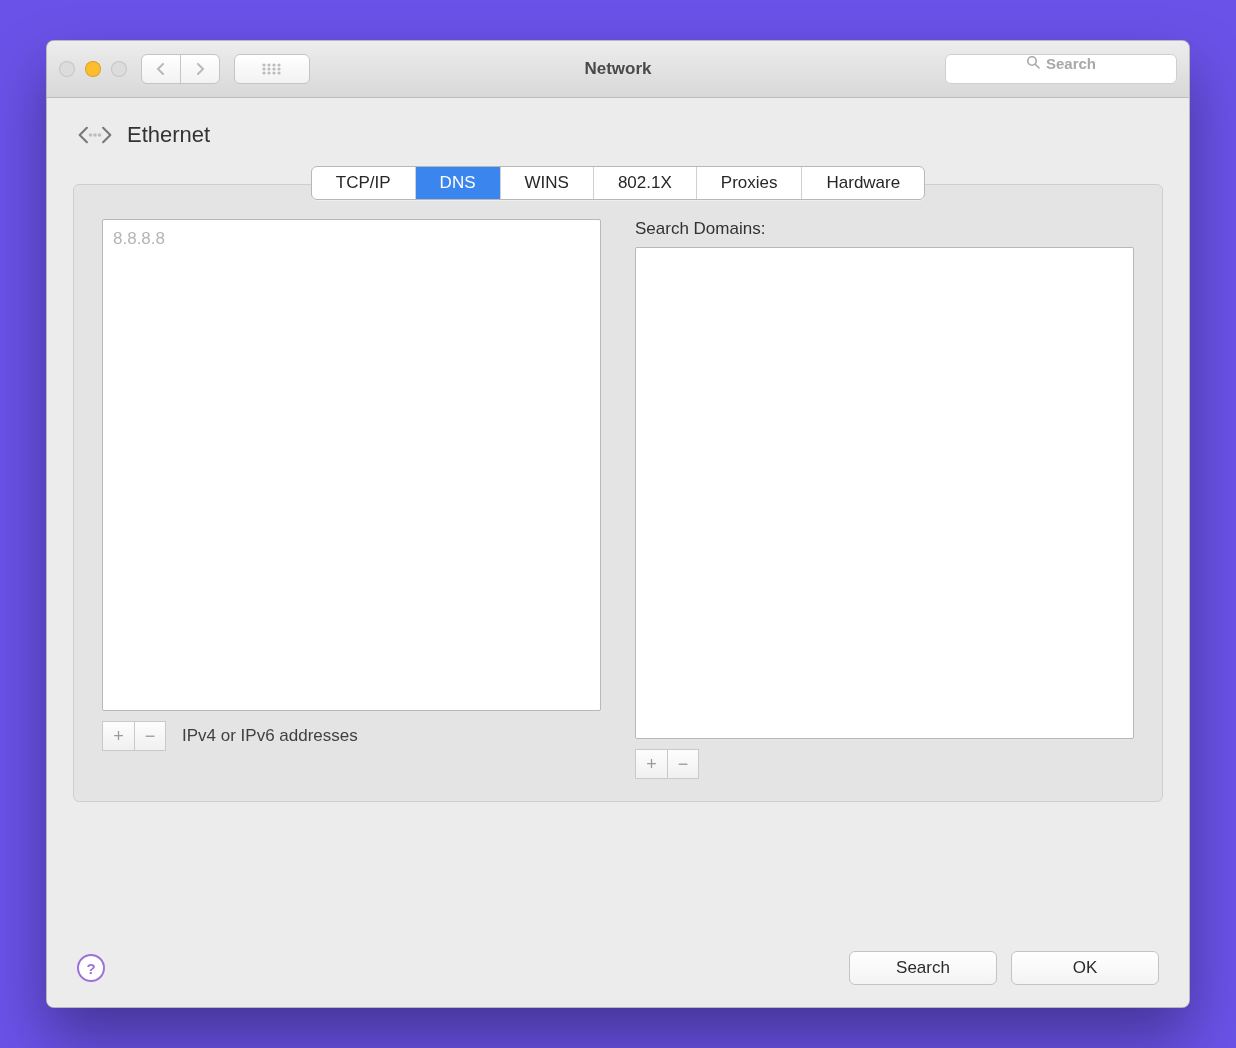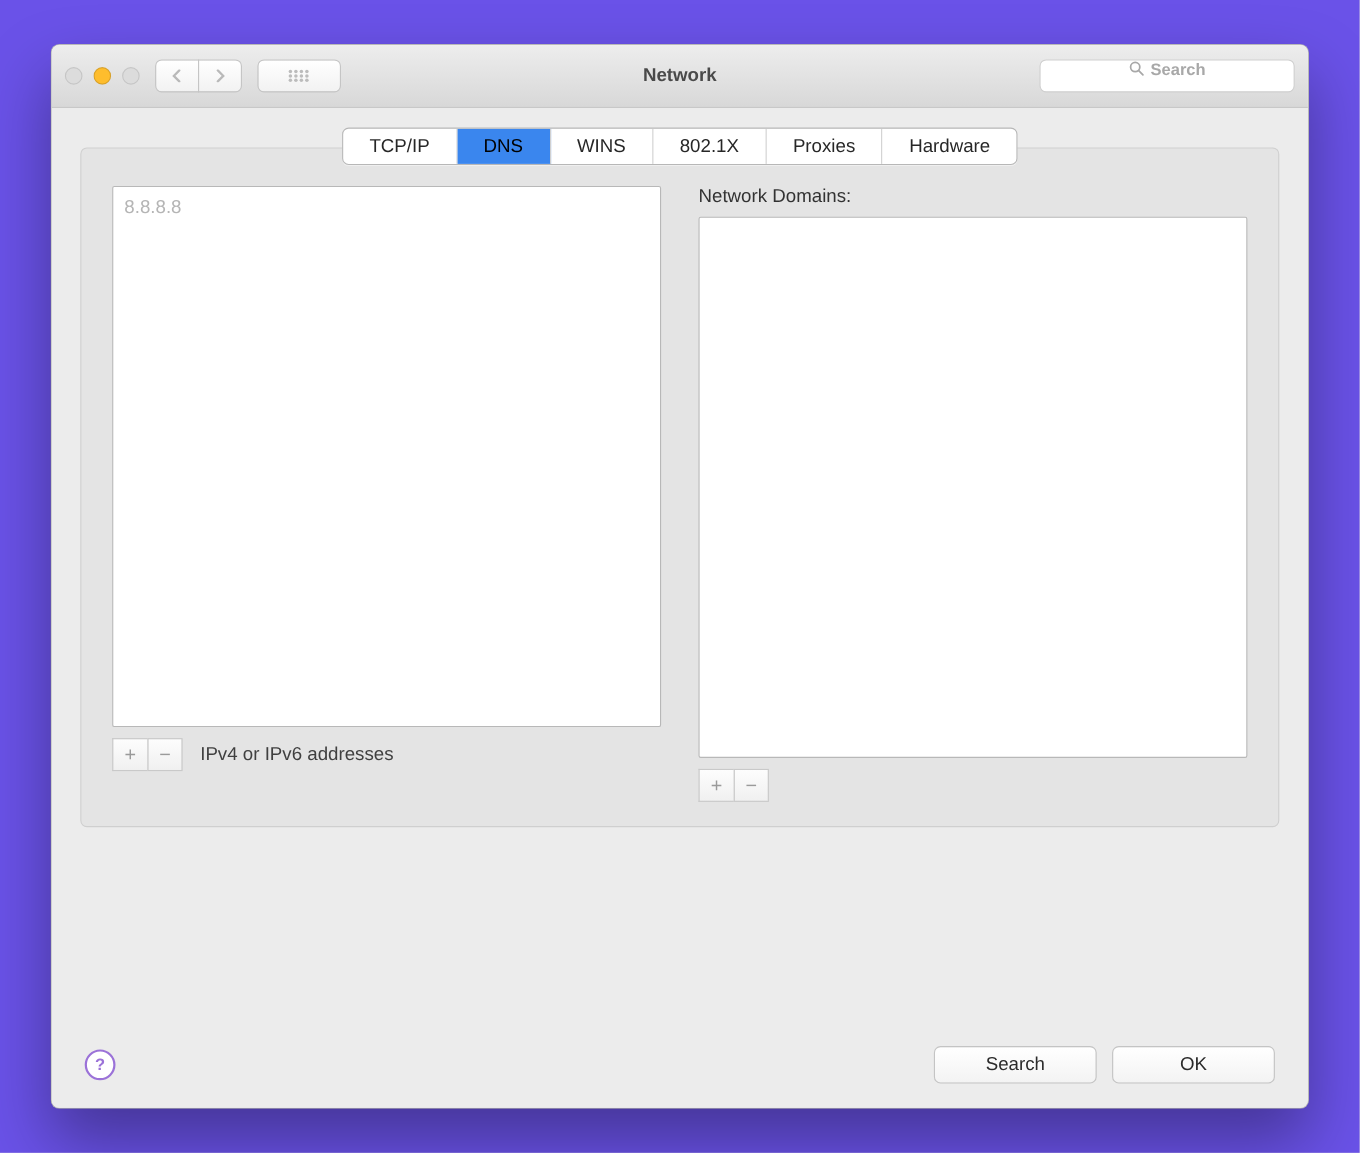--- a/index.html
+++ b/index.html
@@ -68,21 +68,21 @@
   .segmented{
     display:flex;border:1px solid #b7b7b7;border-radius:6px;overflow:hidden;background:#fff;height:32px;
     box-shadow:0 1px 0 rgba(255,255,255,.4);
   }
   .seg{
     display:flex;align-items:center;justify-content:center;
     padding:0 24px;font-size:17px;color:#272727;border-right:1px solid #d0d0d0;white-space:nowrap;
     cursor:default;
   }
   .seg:last-child{border-right:none;}
-  .seg.active{background:#3a86ee;color:#000000;text-align:right;}
+  .seg.active{background:#3a86ee;color:#ffffff;text-align:right;}
   
   .panel{
     margin-top:-16px;
     background:#e4e4e4;
     border:1px solid #cfcfcf;border-radius:6px;
     padding:34px 28px 22px 28px;
     display:flex;gap:34px;
   }
   .col{flex:1;display:flex;flex-direction:column;}
   .col-label{font-size:17px;color:#323232;margin-bottom:8px;}
@@ -158,20 +158,32 @@
     <div class="search">
       <svg width="14" height="14" viewBox="0 0 14 14">
         <circle cx="6" cy="6" r="4.2" stroke="#a8a8a8" stroke-width="1.6" fill="none"></circle>
         <line x1="9.2" y1="9.2" x2="13" y2="13" stroke="#a8a8a8" stroke-width="1.6" stroke-linecap="round"></line>
       </svg>
       <span>Search</span>
     </div>
   </div>
 
   <div class="content">
+    <div class="header-row">
+      <span class="eth-icon">
+        <svg width="40" height="24" viewBox="0 0 40 24">
+          <path d="M3 12 L11 4 M3 12 L11 20" stroke="#7a7a7a" stroke-width="2.4" fill="none" stroke-linecap="round"></path>
+          <path d="M37 12 L29 4 M37 12 L29 20" stroke="#7a7a7a" stroke-width="2.4" fill="none" stroke-linecap="round"></path>
+          <circle cx="15" cy="12" r="2" fill="#bdbdbd"></circle>
+            <circle cx="20" cy="12" r="2" fill="#bdbdbd"></circle>
+            <circle cx="25" cy="12" r="2" fill="#bdbdbd"></circle>
+        </svg>
+      </span>
+      <h1>Ethernet</h1>
+    </div>
 
     <div class="tabs-wrap">
       <div class="segmented" id="segmented">
           <div class="seg">TCP/IP</div>
           <div class="seg active">DNS</div>
           <div class="seg">WINS</div>
           <div class="seg">802.1X</div>
           <div class="seg">Proxies</div>
           <div class="seg">Hardware</div>
         </div>
@@ -184,21 +196,21 @@
           </div>
         <div class="below">
           <div class="pm">
             <button>+</button>
             <button>−</button>
           </div>
           <div class="hint">IPv4 or IPv6 addresses</div>
         </div>
       </div>
       <div class="col">
-        <div class="col-label">Network Domains:</div>
+        <div class="col-label">Search Domains:</div>
         <div class="listbox" id="dom-list"></div>
         <div class="below">
           <div class="pm">
             <button>+</button>
             <button>−</button>
           </div>
         </div>
       </div>
     </div>
 

